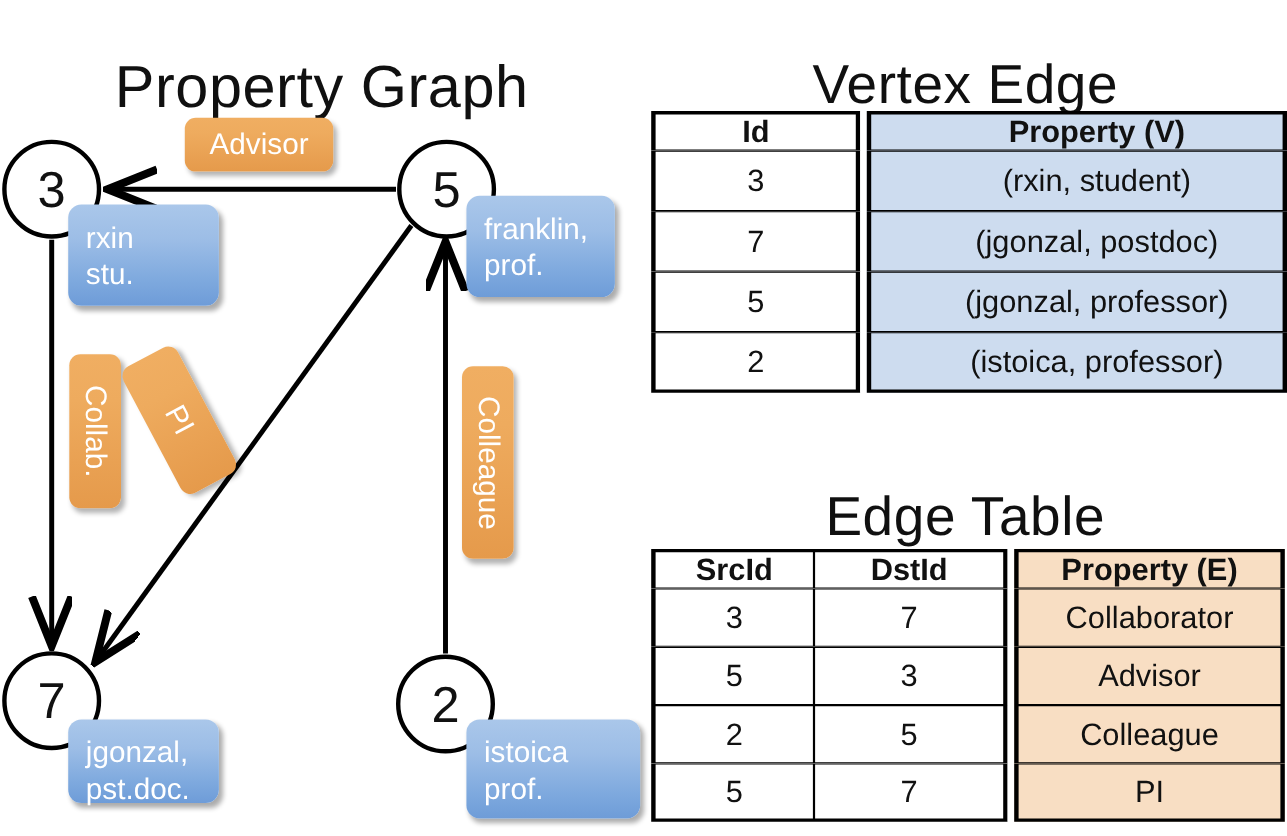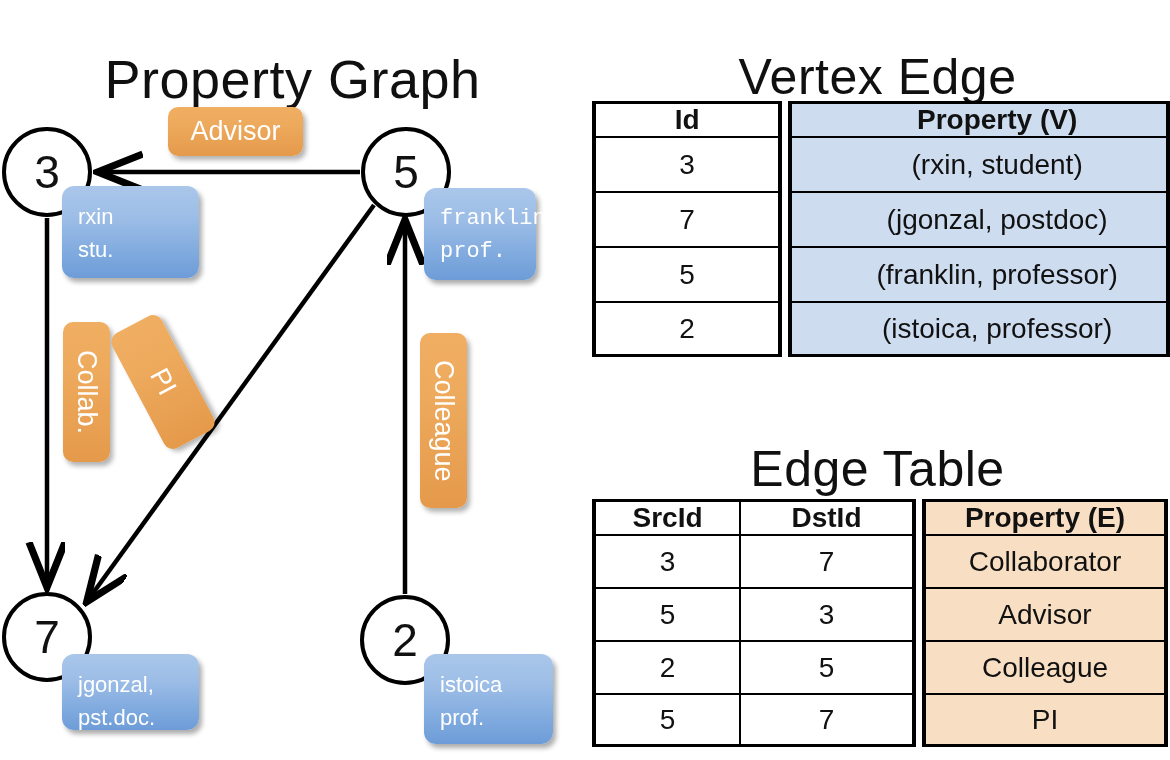--- a/index.html
+++ b/index.html
@@ -71,29 +71,29 @@
 
   
   .prop-box {
     position: absolute;
     border-radius: 12px;
     background: linear-gradient(to bottom, #aac7ea 0%, #9cbde6 35%, #7ea9de 75%, #6e9cd8 100%);
     box-shadow: 3px 4px 5px rgba(0,0,0,0.33);
     color: #ffffff;
     font-family: "Liberation Sans", sans-serif;
     font-weight: 300;
-    font-size: 22px;
+    font-size: 27px;
     line-height: 33px;
     padding: 14px 0 0 16px;
     z-index: 7;
   }
   #vprop-rxin     { left: 62px;  top: 186px; width: 137px; height: 92px; }
-  #vprop-franklin { left: 424px; top: 188px; width: 112px; height: 92px; font-family: Liberation Mono, monospace; }
+  #vprop-franklin { left: 424px; top: 178px; width: 135px; height: 92px; }
   #vprop-jgonzal  { left: 62px;  top: 654px; width: 137px; height: 76px; }
-  #vprop-istoica  { left: 424px; top: 654px; width: 129px; height: 90px; }
+  #vprop-istoica  { left: 424px; top: 654px; width: 158px; height: 90px; }
   .prop-box .line { display: block; }
 
   
   .edge-label {
     position: absolute;
     border-radius: 10px;
     background: linear-gradient(to bottom, #f0ae62 0%, #eeab5e 30%, #e9a153 70%, #e59a4b 100%);
     box-shadow: 3px 4px 5px rgba(0,0,0,0.30);
     color: #ffffff;
     font-family: "Liberation Sans", sans-serif;
@@ -273,21 +273,21 @@
       <td class="cell blue col-prop row-d grp-left grp-right">(rxin, student)</td>
     </tr>
     <tr class="row-d">
       <td class="cell col-id row-d grp-left grp-right">7</td>
       <td class="spacer-col"></td>
       <td class="cell blue col-prop row-d grp-left grp-right">(jgonzal, postdoc)</td>
     </tr>
     <tr class="row-d">
       <td class="cell col-id row-d grp-left grp-right">5</td>
       <td class="spacer-col"></td>
-      <td class="cell blue col-prop row-d grp-left grp-right">(franklin, professor)</td>
+      <td class="cell blue col-prop row-d grp-left grp-right">(jgonzal, professor)</td>
     </tr>
     <tr class="row-d">
       <td class="cell col-id row-d grp-left grp-right grp-bot">2</td>
       <td class="spacer-col"></td>
       <td class="cell blue col-prop row-d grp-left grp-right grp-bot">(istoica, professor)</td>
     </tr>
   </tbody>
 </table>
 
 <table class="data-table" id="edge-table">

